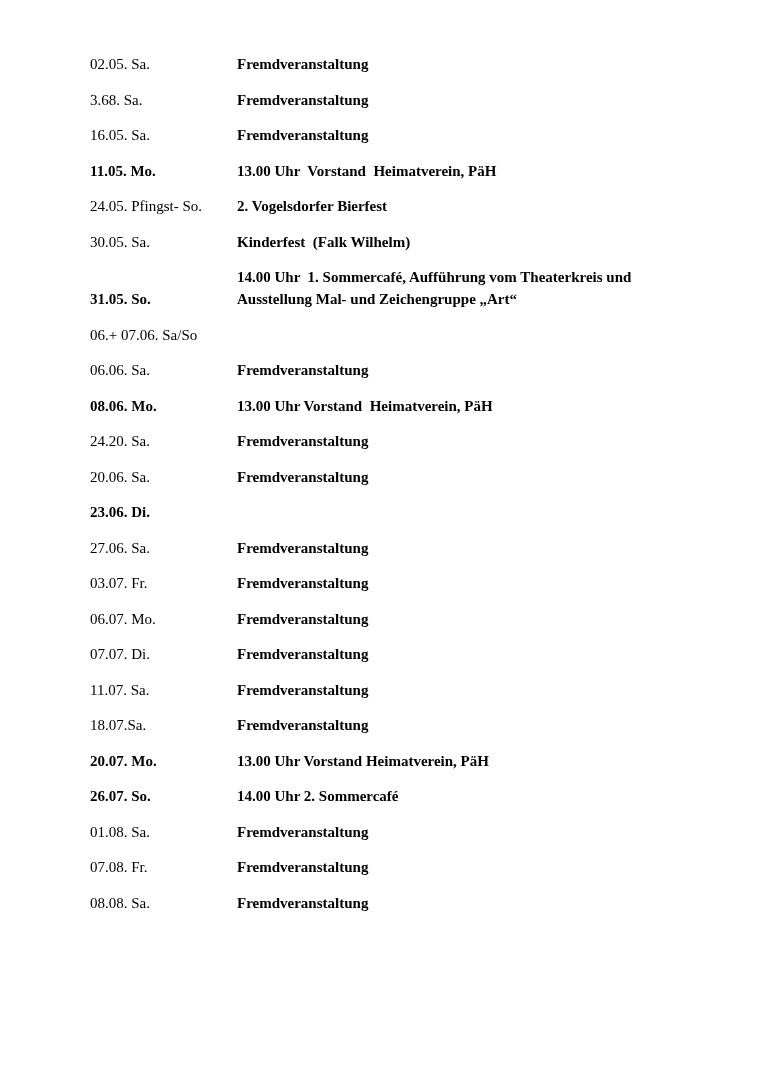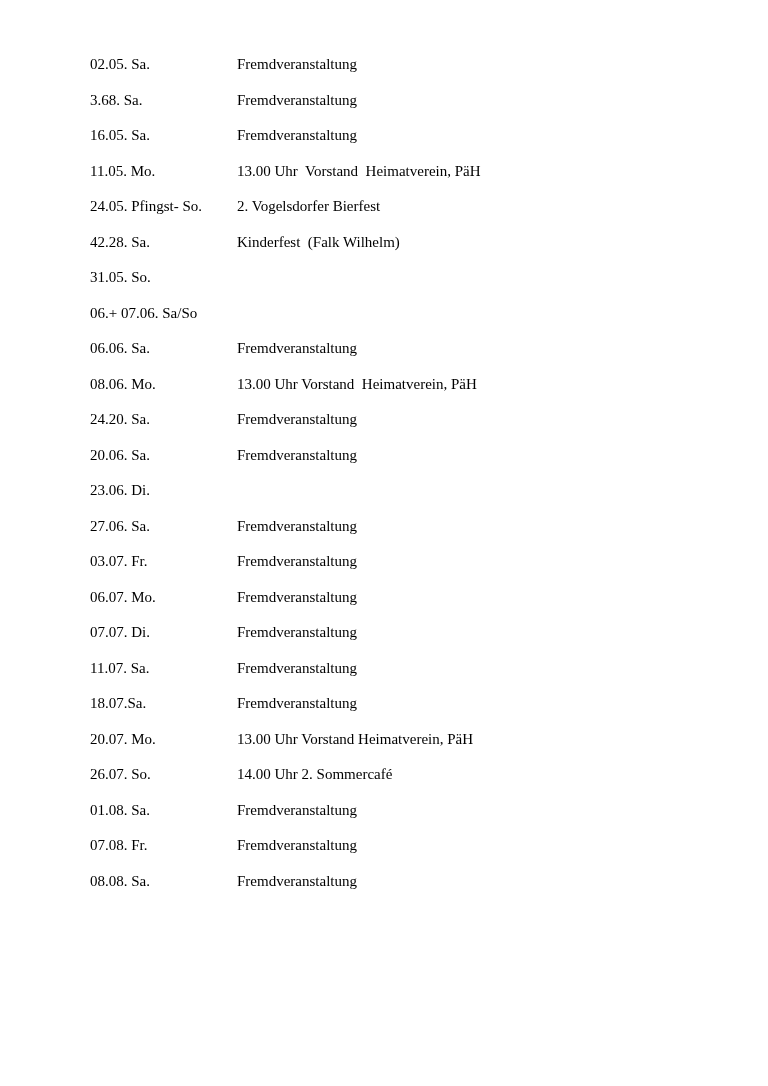--- a/index.html
+++ b/index.html
@@ -26,30 +26,31 @@
   }
   .row {
     display: flex;
     align-items: flex-end;
     margin-bottom: 13.5px;
     font-size: 15px;
     line-height: 22px;
   }
   .row.bold .date-cell,
   .row.bold .event-cell {
-    font-weight: normal;
+    font-weight: bold;
   }
   .date-cell {
     flex: 0 0 147px;
     white-space: pre-wrap;
   }
   .event-cell {
     flex: 1 1 auto;
     max-width: 455px;
     white-space: pre-wrap;
+    font-weight: bold;
   }
 </style>
 </head>
 <body>
 
 <div class="page">
   <div class="schedule" id="schedule">
       <div class="row">
         <span class="date-cell">02.05. Sa.</span>
         <span class="event-cell">Fremdveranstaltung</span>
@@ -64,25 +65,27 @@
       </div>
       <div class="row bold">
         <span class="date-cell">11.05. Mo.</span>
         <span class="event-cell">13.00 Uhr  Vorstand  Heimatverein, PäH</span>
       </div>
       <div class="row">
         <span class="date-cell">24.05. Pfingst- So.</span>
         <span class="event-cell">2. Vogelsdorfer Bierfest</span>
       </div>
       <div class="row">
-        <span class="date-cell">42.28. Sa.</span>
+        <span class="date-cell">30.05. Sa.</span>
         <span class="event-cell">Kinderfest  (Falk Wilhelm)</span>
       </div>
       <div class="row bold">
         <span class="date-cell">31.05. So.</span>
+        <span class="event-cell">14.00 Uhr  1. Sommercafé, Aufführung vom Theaterkreis und
+Ausstellung Mal- und Zeichengruppe „Art“</span>
       </div>
       <div class="row">
         <span class="date-cell">06.+ 07.06. Sa/So</span>
       </div>
       <div class="row">
         <span class="date-cell">06.06. Sa.</span>
         <span class="event-cell">Fremdveranstaltung</span>
       </div>
       <div class="row bold">
         <span class="date-cell">08.06. Mo.</span>

